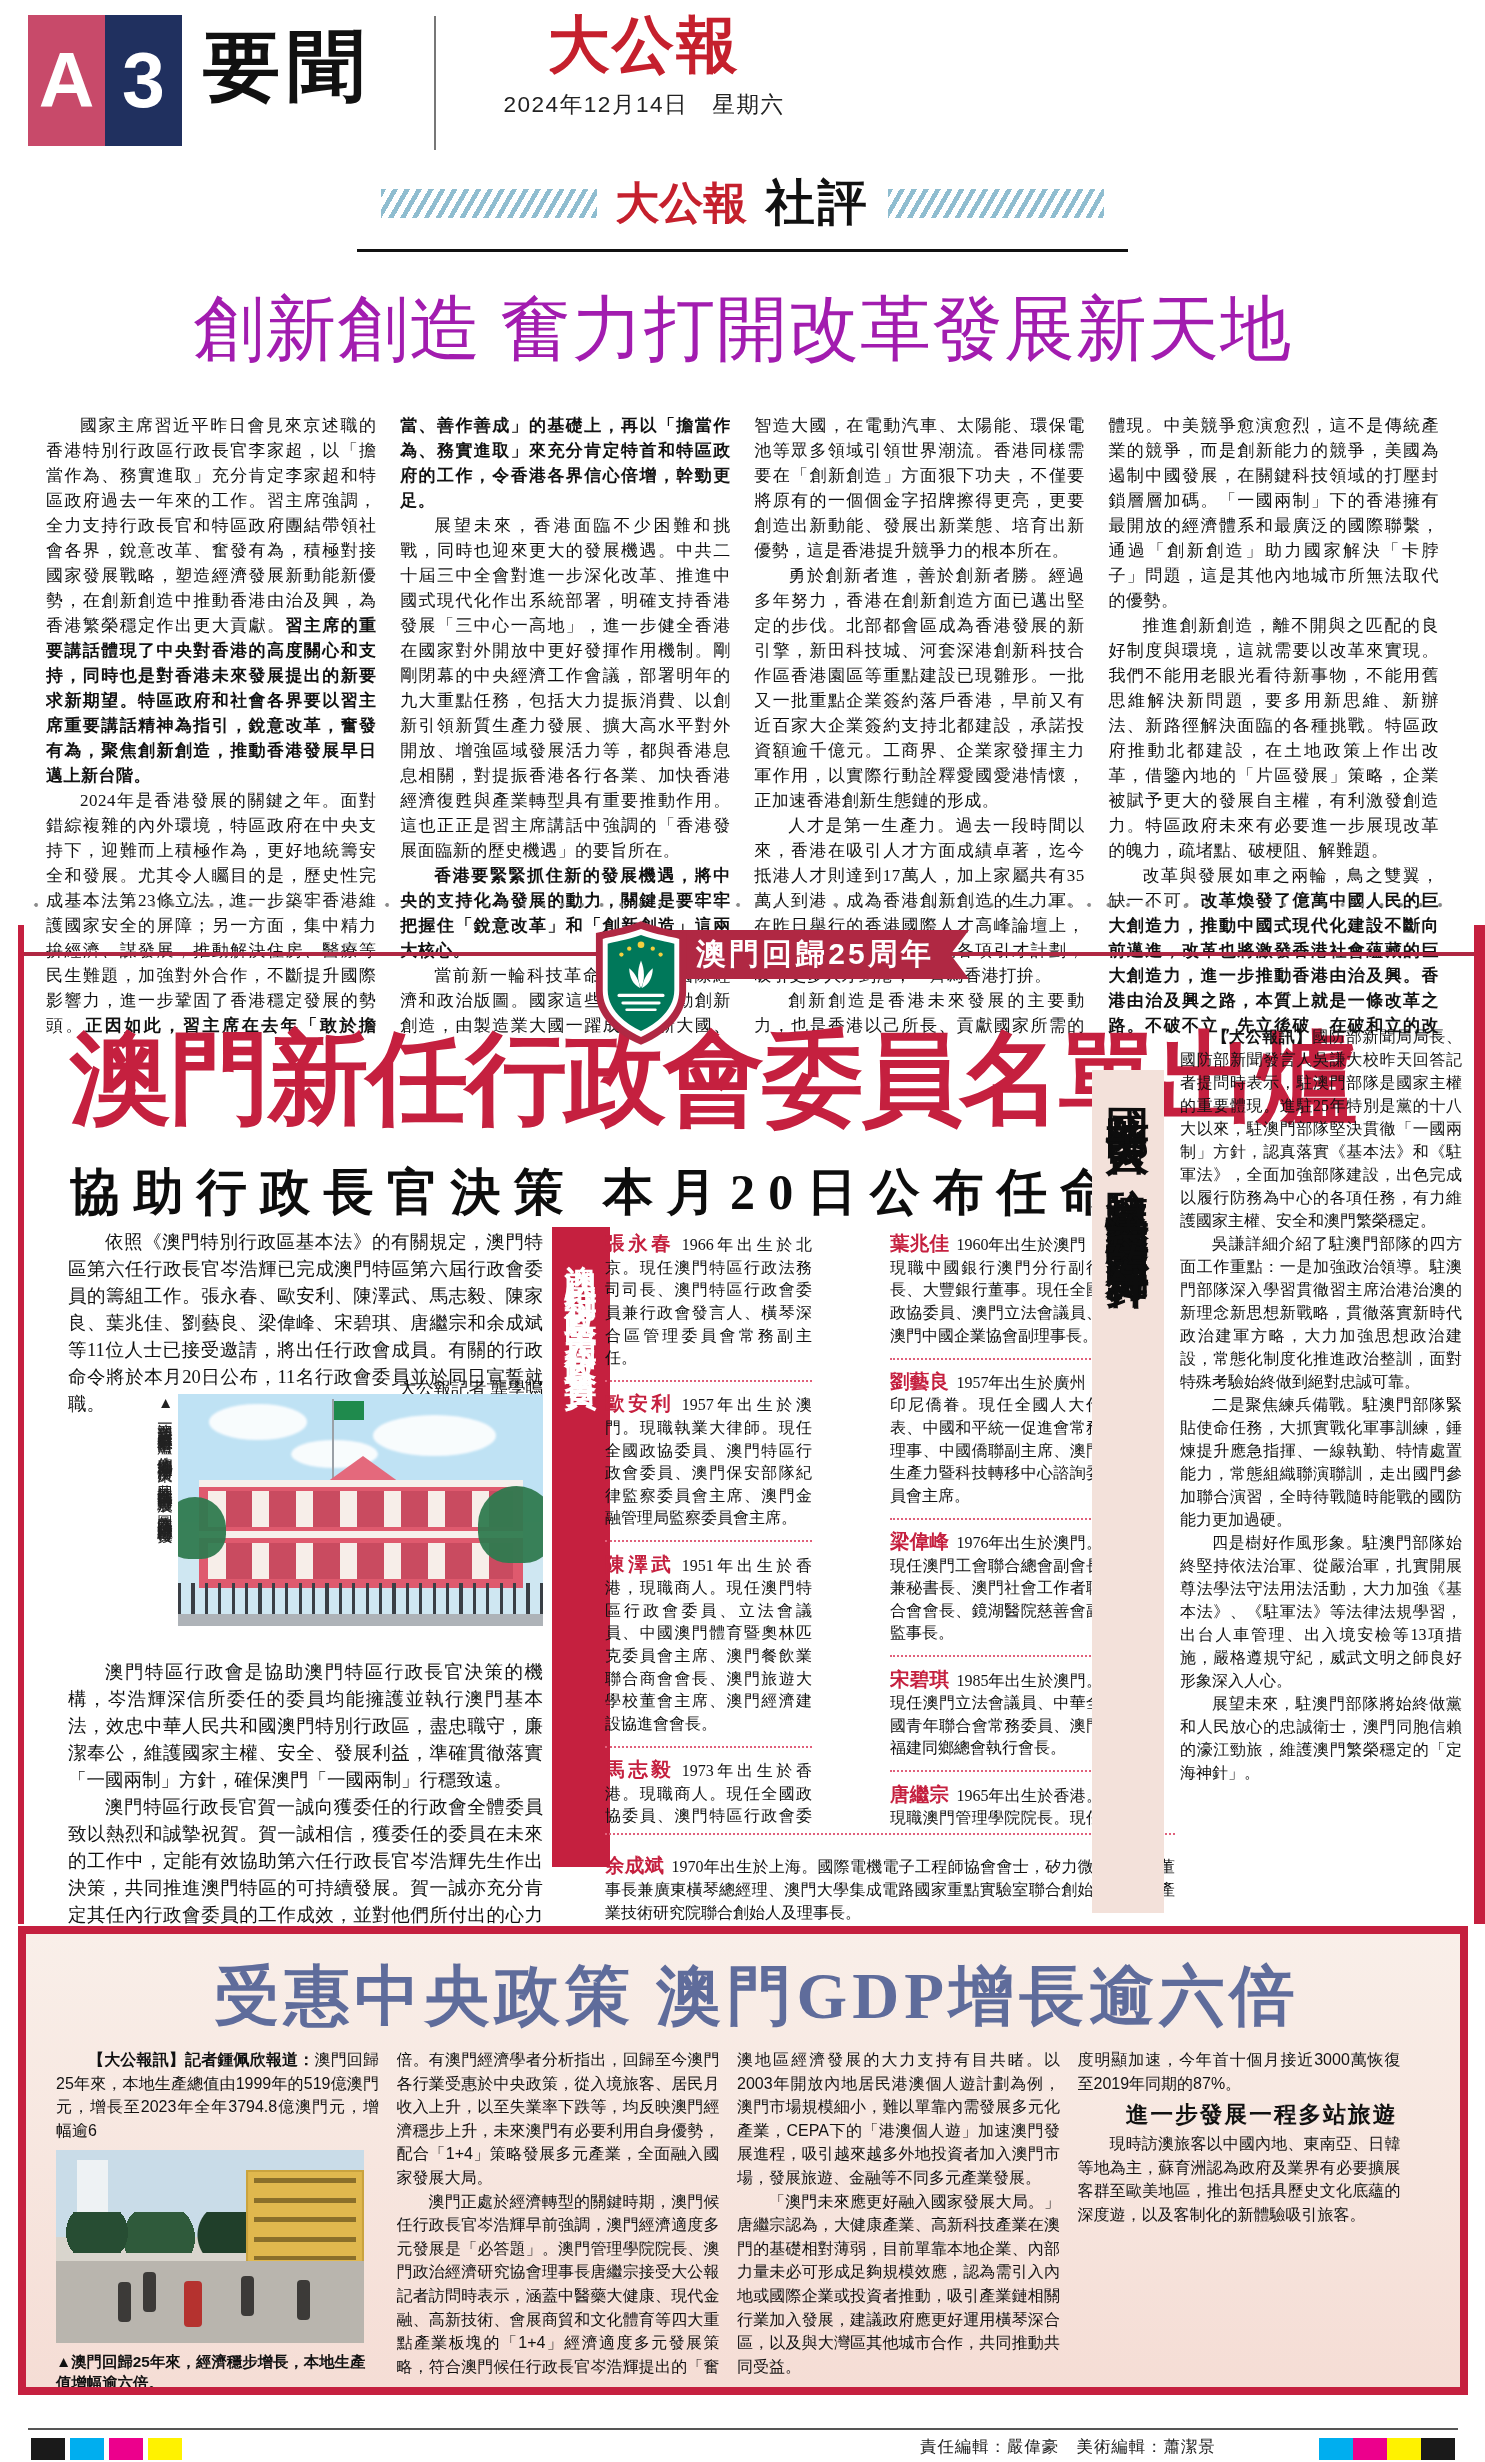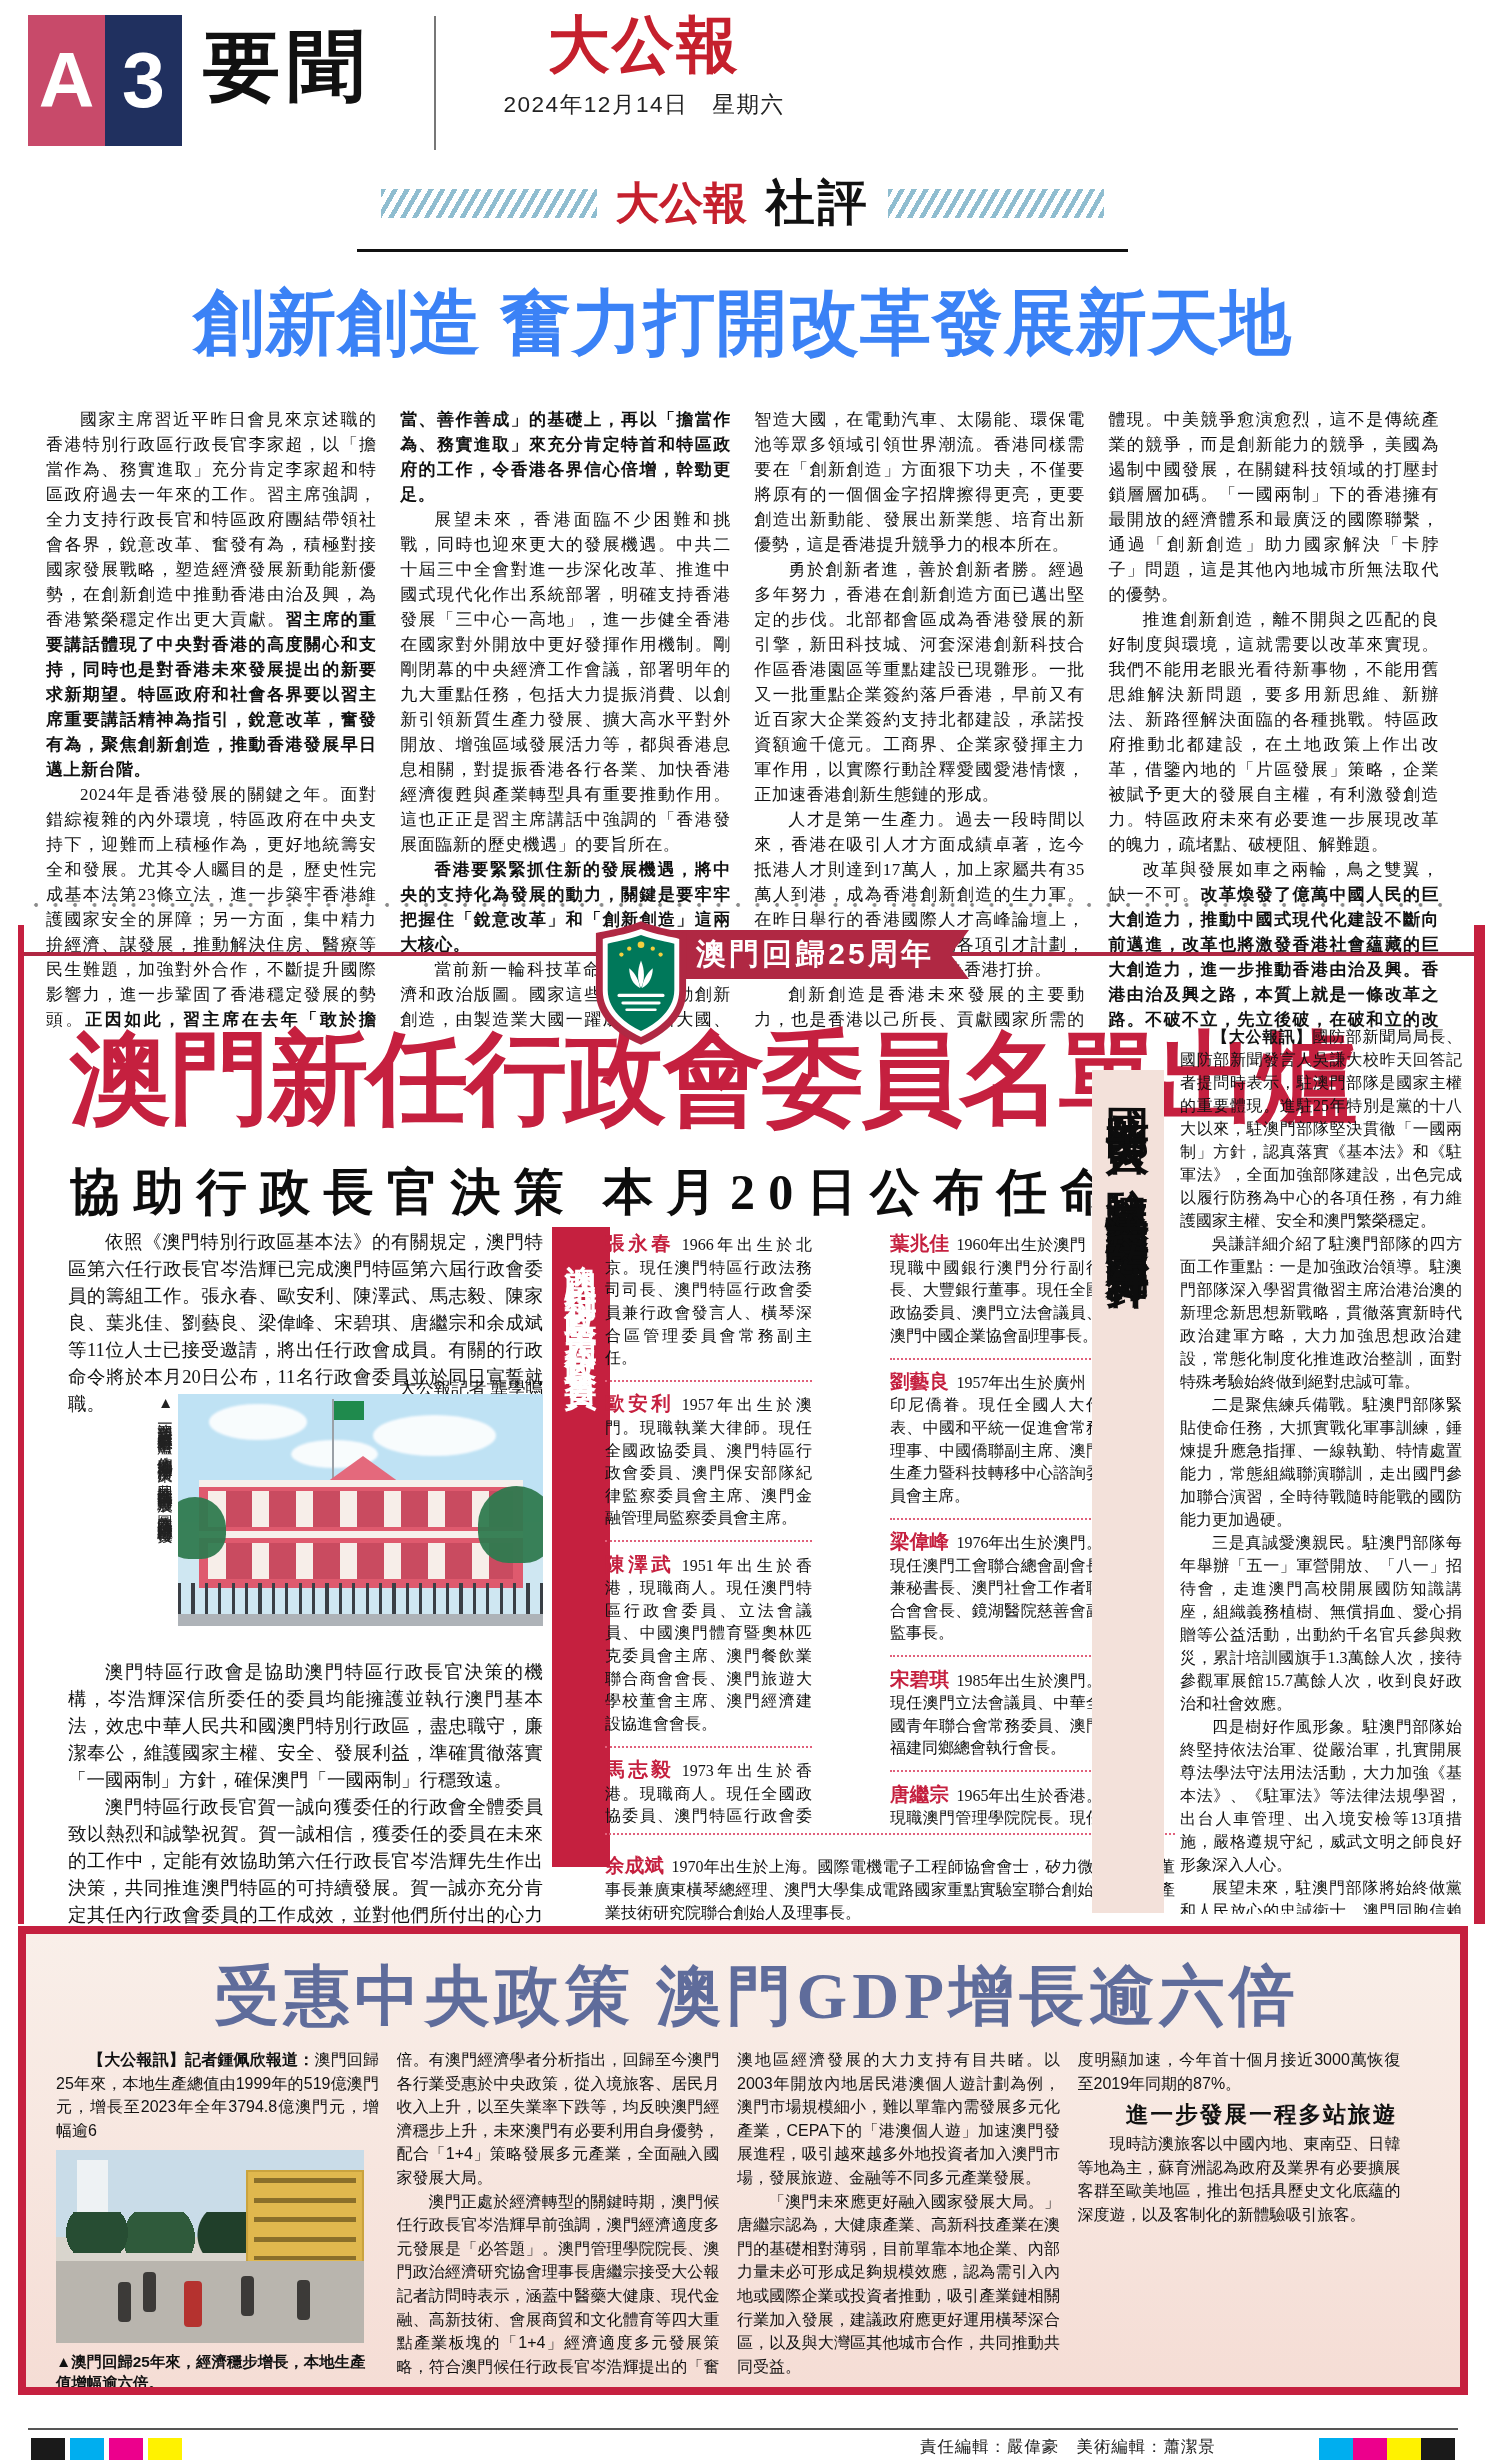--- a/index.html
+++ b/index.html
@@ -21,21 +21,21 @@
                   font-family:"Liberation Serif",serif;}
   #masthead .date{font-size:22.6px;color:#222;margin-top:9.2px;letter-spacing:1.5px;font-family:"Liberation Sans",sans-serif;}
 
   
   #editorial{position:absolute;top:170px;left:46px;width:1393px;}
   #ed-brand{display:flex;align-items:center;justify-content:center;gap:18.5px;}
   .hatch{width:216px;height:29px;background:repeating-linear-gradient(120deg,#8fbdd0 0 4.6px,#ffffff 4.6px 10.3px);}
   #ed-brand .b-red{color:#c5202d;font-size:44px;font-weight:900;}
   #ed-brand .b-black{color:#111;font-size:49px;font-weight:900;letter-spacing:3.1px;}
   #ed-rule{width:771px;height:2.6px;background:#111;margin:13.4px auto 0 auto;}
-  #ed-headline{margin-top:24px;text-align:center;font-size:71px;font-weight:700;letter-spacing:1px;color:#3b82f6;}
+  #ed-headline{margin-top:30px;text-align:center;font-size:71px;font-weight:400;letter-spacing:1px;color:#a21caf;}
   #ed-cols{margin-top:36px;height:634px;column-count:4;column-gap:23.6px;overflow:hidden;
            font-size:17px;line-height:25px;text-align:justify;letter-spacing:0.5px;}
   .edp{margin:0;text-indent:2em;}
 
   
   #lace{position:absolute;top:900px;left:31px;right:31px;height:10.3px;
         background-image:radial-gradient(circle at 5.1px 5.1px,#8a8a8a 1.6px,transparent 2.3px);
         background-size:19.5px 10.3px;background-repeat:repeat-x;}
 
   
@@ -266,21 +266,20 @@
         <div class="member" data-interactable="false"><span class="mname" data-interactable="false">余成斌</span><span data-interactable="false">1970年出生於上海。國際電機電子工程師協會會士，矽力微電子集團董事長兼廣東橫琴總經理、澳門大學集成電路國家重點實驗室聯合創始人、澳門產業技術研究院聯合創始人及理事長。</span></div>
       </div>
 
     <div id="df-strip" data-interactable="false">
         <span data-interactable="false">國防部發言人：駐澳部隊是維護繁榮穩定的「定海神針」</span>
       </div>
     <div id="df-text" data-interactable="false">
         <p data-interactable="false"><span class="hei">【大公報訊】</span><span>國防部新聞局局長、國防部新聞發言人吳謙大校昨天回答記者提問時表示，駐澳門部隊是國家主權的重要體現。進駐25年特別是黨的十八大以來，駐澳門部隊堅決貫徹「一國兩制」方針，認真落實《基本法》和《駐軍法》，全面加強部隊建設，出色完成以履行防務為中心的各項任務，有力維護國家主權、安全和澳門繁榮穩定。</span></p>
         <p data-interactable="false"><span>吳謙詳細介紹了駐澳門部隊的四方面工作重點：一是加強政治領導。駐澳門部隊深入學習貫徹習主席治港治澳的新理念新思想新戰略，貫徹落實新時代政治建軍方略，大力加強思想政治建設，常態化制度化推進政治整訓，面對特殊考驗始終做到絕對忠誠可靠。</span></p>
         <p data-interactable="false"><span>二是聚焦練兵備戰。駐澳門部隊緊貼使命任務，大抓實戰化軍事訓練，錘煉提升應急指揮、一線執勤、特情處置能力，常態組織聯演聯訓，走出國門參加聯合演習，全時待戰隨時能戰的國防能力更加過硬。</span></p>
-        <p data-interactable="false"><span>三是真誠愛澳親民。駐澳門部隊每年舉辦「五一」軍營開放、「八一」招待會，走進澳門高校開展國防知識講座，組織義務植樹、無償捐血、愛心捐贈等公益活動，出動約千名官兵參與救災，累計培訓國旗手1.3萬餘人次，接待參觀軍展館15.7萬餘人次，收到良好政治和社會效應。</span></p>
         <p data-interactable="false"><span>四是樹好作風形象。駐澳門部隊始終堅持依法治軍、從嚴治軍，扎實開展尊法學法守法用法活動，大力加強《基本法》、《駐軍法》等法律法規學習，出台人車管理、出入境安檢等13項措施，嚴格遵規守紀，威武文明之師良好形象深入人心。</span></p>
         <p data-interactable="false"><span>展望未來，駐澳門部隊將始終做黨和人民放心的忠誠衛士，澳門同胞信賴的濠江勁旅，維護澳門繁榮穩定的「定海神針」。</span></p>
       </div>
   </div>
 
   <div id="gdp" data-interactable="false">
     <div id="gdp-title" data-interactable="false">受惠中央政策  澳門GDP增長逾六倍</div>
     <div id="gdp-body" data-interactable="false">
       <div id="gcol-photo" data-interactable="false">
         <div id="gdp-lead" data-interactable="false">

